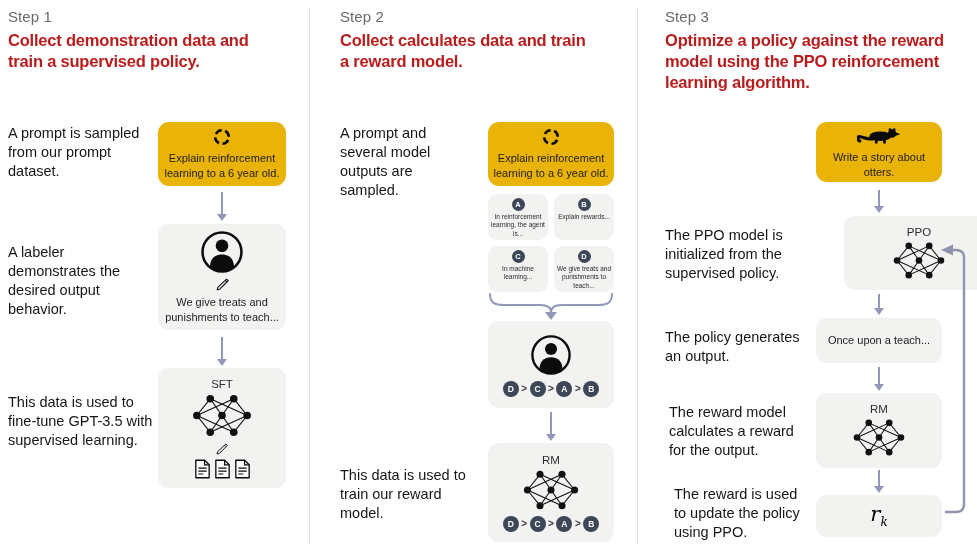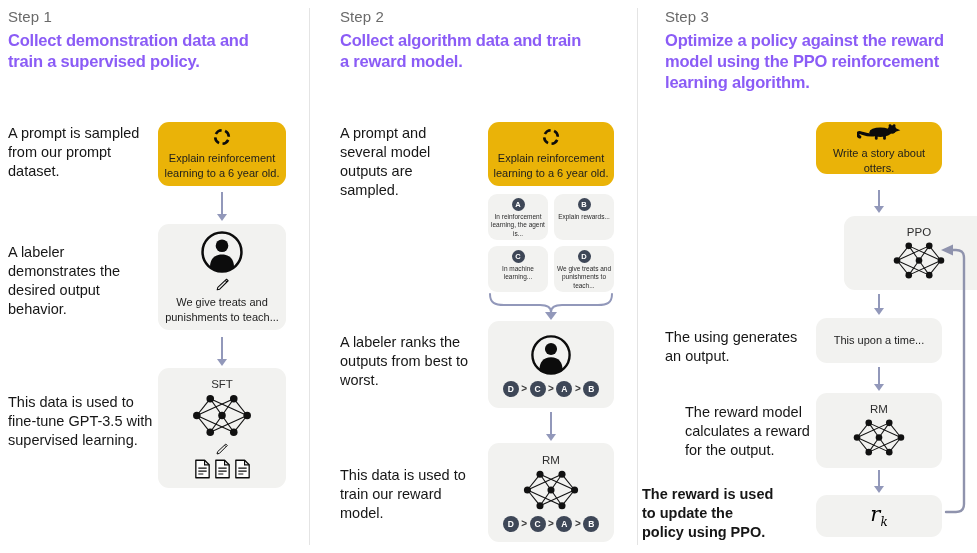--- a/index.html
+++ b/index.html
@@ -1,20 +1,20 @@
 <!DOCTYPE html>
 <html><head>
 <meta charset="utf-8">
 <style>
   html,body{margin:0;padding:0;background:#fff;}
   .canvas{position:relative;width:977px;height:553px;background:#ffffff;overflow:hidden;
           font-family:"Liberation Sans","DejaVu Sans",sans-serif;color:#141414;}
   .divider{position:absolute;top:8px;height:537px;width:1px;background:#e4e4e4;}
   .step{position:absolute;font-size:15px;color:#6a6a6a;letter-spacing:.1px;}
-  .title{position:absolute;font-size:16.5px;font-weight:700;color:#8b5cf6;line-height:1.28;letter-spacing:-.2px;}
+  .title{position:absolute;font-size:16.5px;font-weight:700;color:#b91c1c;line-height:1.28;letter-spacing:-.2px;}
   .caption{position:absolute;font-size:14.5px;line-height:1.3;color:#161616;}
   .box{position:absolute;border-radius:11px;display:flex;flex-direction:column;align-items:center;
        justify-content:center;text-align:center;box-sizing:border-box;}
   .green{background:#eab308;}
   .gray{background:#f2f2f0;}
   .box-text{font-size:11px;line-height:1.32;color:#1d1d1d;width:92%;}
   .model-label{font-size:11.5px;color:#2e2e2e;margin-bottom:2px;}
   .arrow{position:absolute;width:2px;background:#9298ba;}
   .arrow::after{content:"";position:absolute;bottom:-7px;left:-4px;border:5px solid transparent;
                 border-bottom:none;border-top:7px solid #9298ba;}
@@ -134,24 +134,23 @@
         </svg>
       <svg class="icon" width="17" height="20" viewBox="0 0 20 24">
           <path d="M2 1.5 H12.5 L18 7 V22.5 H2 Z" fill="#fdfdfd" stroke="#0c0c0c" stroke-width="1.6" stroke-linejoin="round"></path>
           <path d="M12.5 1.5 V7 H18" fill="none" stroke="#0c0c0c" stroke-width="1.4"></path>
           <path d="M5 11 H15 M5 14.5 H15 M5 18 H11" stroke="#0c0c0c" stroke-width="1.4"></path>
         </svg>
     </span>
   </div>
 
   <div class="step" style="left:340px;top:8px;">Step 2</div>
-  <div class="title" style="left:340px;top:30px;width:252px;">Collect algorithm data and train a reward model.</div>
+  <div class="title" style="left:340px;top:30px;width:252px;">Collect calculates data and train a reward model.</div>
 
   <div class="caption" style="left:340px;top:124px;width:112px;">A prompt and several model outputs are sampled.</div>
-  <div class="caption" style="left:340px;top:333px;width:140px;">A labeler ranks the outputs from best to worst.</div>
   <div class="caption" style="left:340px;top:466px;width:126px;">This data is used to train our reward model.</div>
 
   <div class="box green" style="left:488px;top:122px;width:126px;height:64px;">
     <span>
       <svg class="icon" width="20" height="20" viewBox="0 0 24 24">
         <g transform="rotate(25 12 12)">
           <circle cx="12" cy="12" r="8.2" fill="none" stroke="#0c0c0c" stroke-width="3.1" stroke-dasharray="8.6 4.3"></circle>
         </g>
       </svg>
     </span>
@@ -246,25 +245,26 @@
       <span class="gt">&gt;</span>
       <span class="chip">A</span>
       <span class="gt">&gt;</span>
       <span class="chip">B</span>
     </div>
   </div>
 
   <div class="step" style="left:665px;top:8px;">Step 3</div>
   <div class="title" style="left:665px;top:30px;width:300px;">Optimize a policy against the reward model using the PPO reinforcement learning algorithm.</div>
 
-  <div class="caption" style="left:665px;top:328px;width:152px;">The using generates an output.</div>
-  <div class="caption" style="left:685px;top:403px;width:142px;">The reward model calculates a reward for the output.</div>
-  <div class="caption" style="left:642px;top:485px;width:136px;font-weight:bold;">The reward is used to update the policy using PPO.</div>
-
-  <div class="box green" style="left:816px;top:122px;width:126px;height:52px;">
+  <div class="caption" style="left:665px;top:226px;width:144px;">The PPO model is initialized from the supervised policy.</div>
+  <div class="caption" style="left:665px;top:328px;width:152px;">The policy generates an output.</div>
+  <div class="caption" style="left:669px;top:403px;width:142px;">The reward model calculates a reward for the output.</div>
+  <div class="caption" style="left:674px;top:485px;width:136px;">The reward is used to update the policy using PPO.</div>
+
+  <div class="box green" style="left:816px;top:122px;width:126px;height:60px;">
     <span>
       <svg class="icon" width="44" height="21" viewBox="0 0 64 30">
         <path d="M4 23 C0 21 0 15 6 17 C12 19 17 21 24 20" fill="none" stroke="#0b0b0b" stroke-width="4.5" stroke-linecap="round"></path>
         <ellipse cx="34" cy="16" rx="16" ry="7" fill="#0b0b0b"></ellipse>
         <circle cx="51" cy="12" r="6.2" fill="#0b0b0b"></circle>
         <circle cx="48" cy="6.5" r="2" fill="#0b0b0b"></circle>
         <circle cx="54" cy="6.5" r="2" fill="#0b0b0b"></circle>
         <path d="M54 9 L63 13 L54 16 Z" fill="#0b0b0b"></path>
         <rect x="26" y="20" width="4" height="7" rx="2" fill="#0b0b0b"></rect>
         <rect x="38" y="20" width="4" height="7" rx="2" fill="#0b0b0b"></rect>
@@ -302,21 +302,21 @@
           <circle cx="24" cy="48" r="4.5"></circle>
             <circle cx="52" cy="48" r="4.5"></circle>
         </g>
       </svg>
     </span>
   </div>
 
   <div class="arrow" style="left:878px;top:294px;height:14px;"></div>
 
   <div class="box gray" style="left:816px;top:318px;width:126px;height:45px;">
-    <div class="box-text">This upon a time...</div>
+    <div class="box-text">Once upon a teach...</div>
   </div>
 
   <div class="arrow" style="left:878px;top:367px;height:17px;"></div>
 
   <div class="box gray" style="left:816px;top:393px;width:126px;height:75px;">
     <div class="model-label">RM</div>
     <span>
       <svg class="icon" width="56" height="41" viewBox="0 0 76 56">
         <g stroke="#111" stroke-width="1.4">
           <line x1="24" y1="8" x2="8" y2="28"></line>

